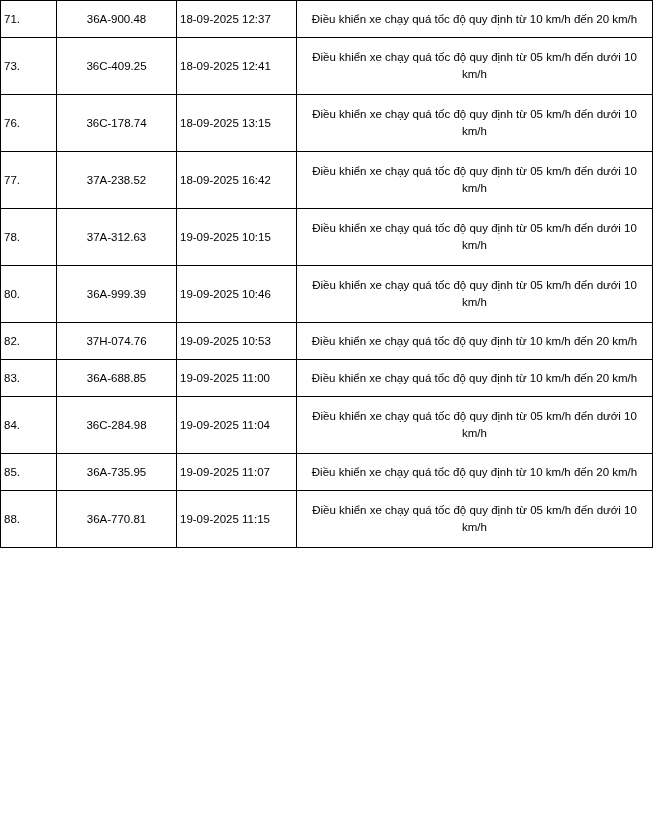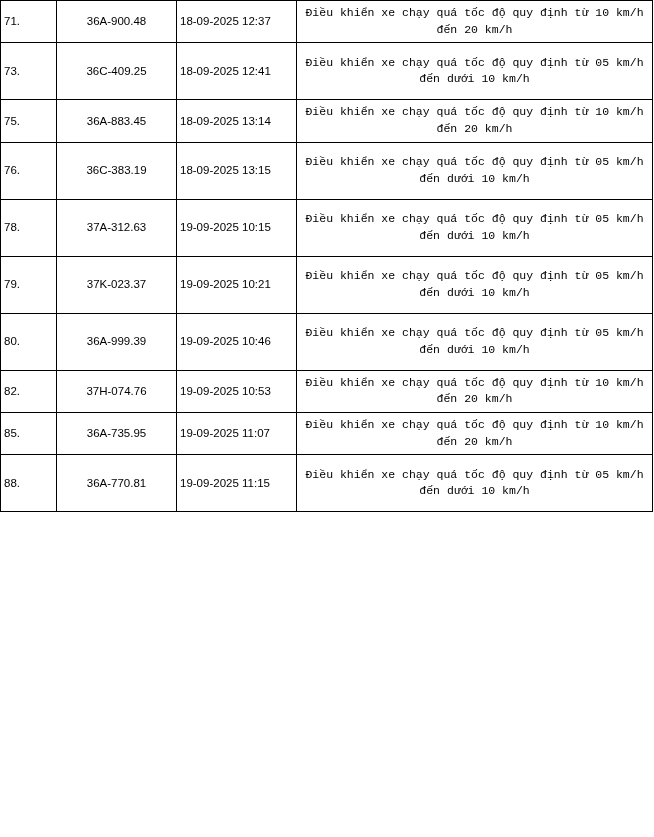--- a/index.html
+++ b/index.html
@@ -55,21 +55,20 @@
     text-align: left;
     vertical-align: top;
     padding-top: 6px;
   }
   td.desc {
     text-align: center;
     padding-left: 6px;
     padding-right: 6px;
     vertical-align: top;
     padding-top: 6px;
-    font-family: Liberation Mono, monospace;
   }
   
   tr.h1 td { height: 28px; }
   tr.h2 td { height: 48px; }
 </style>
 </head>
 <body>
 
 <div class="page">
   <table class="violations">
@@ -85,55 +84,61 @@
           <td class="plate">36A-900.48</td>
           <td class="time">18-09-2025 12:37</td>
           <td class="desc">Điều khiển xe chạy quá tốc độ quy định từ 10 km/h đến 20 km/h</td>
         </tr>
         <tr class="h2">
           <td class="idx">73.</td>
           <td class="plate">36C-409.25</td>
           <td class="time">18-09-2025 12:41</td>
           <td class="desc">Điều khiển xe chạy quá tốc độ quy định từ 05 km/h đến dưới 10 km/h</td>
         </tr>
-        <tr class="h1">
-          <td class="idx">75.</td>
-          <td class="plate">36A-883.45</td>
-          <td class="time">18-09-2025 13:14</td>
-          <td class="desc">Điều khiển xe chạy quá tốc độ quy định từ 10 km/h đến 20 km/h</td>
+        <tr class="h2">
+          <td class="idx">76.</td>
+          <td class="plate">36C-178.74</td>
+          <td class="time">18-09-2025 13:15</td>
+          <td class="desc">Điều khiển xe chạy quá tốc độ quy định từ 05 km/h đến dưới 10 km/h</td>
         </tr>
         <tr class="h2">
-          <td class="idx">76.</td>
-          <td class="plate">36C-383.19</td>
-          <td class="time">18-09-2025 13:15</td>
+          <td class="idx">77.</td>
+          <td class="plate">37A-238.52</td>
+          <td class="time">18-09-2025 16:42</td>
           <td class="desc">Điều khiển xe chạy quá tốc độ quy định từ 05 km/h đến dưới 10 km/h</td>
         </tr>
         <tr class="h2">
           <td class="idx">78.</td>
           <td class="plate">37A-312.63</td>
           <td class="time">19-09-2025 10:15</td>
-          <td class="desc">Điều khiển xe chạy quá tốc độ quy định từ 05 km/h đến dưới 10 km/h</td>
-        </tr>
-        <tr class="h2">
-          <td class="idx">79.</td>
-          <td class="plate">37K-023.37</td>
-          <td class="time">19-09-2025 10:21</td>
           <td class="desc">Điều khiển xe chạy quá tốc độ quy định từ 05 km/h đến dưới 10 km/h</td>
         </tr>
         <tr class="h2">
           <td class="idx">80.</td>
           <td class="plate">36A-999.39</td>
           <td class="time">19-09-2025 10:46</td>
           <td class="desc">Điều khiển xe chạy quá tốc độ quy định từ 05 km/h đến dưới 10 km/h</td>
         </tr>
         <tr class="h1">
           <td class="idx">82.</td>
           <td class="plate">37H-074.76</td>
           <td class="time">19-09-2025 10:53</td>
           <td class="desc">Điều khiển xe chạy quá tốc độ quy định từ 10 km/h đến 20 km/h</td>
+        </tr>
+        <tr class="h1">
+          <td class="idx">83.</td>
+          <td class="plate">36A-688.85</td>
+          <td class="time">19-09-2025 11:00</td>
+          <td class="desc">Điều khiển xe chạy quá tốc độ quy định từ 10 km/h đến 20 km/h</td>
+        </tr>
+        <tr class="h2">
+          <td class="idx">84.</td>
+          <td class="plate">36C-284.98</td>
+          <td class="time">19-09-2025 11:04</td>
+          <td class="desc">Điều khiển xe chạy quá tốc độ quy định từ 05 km/h đến dưới 10 km/h</td>
         </tr>
         <tr class="h1">
           <td class="idx">85.</td>
           <td class="plate">36A-735.95</td>
           <td class="time">19-09-2025 11:07</td>
           <td class="desc">Điều khiển xe chạy quá tốc độ quy định từ 10 km/h đến 20 km/h</td>
         </tr>
         <tr class="h2">
           <td class="idx">88.</td>
           <td class="plate">36A-770.81</td>

